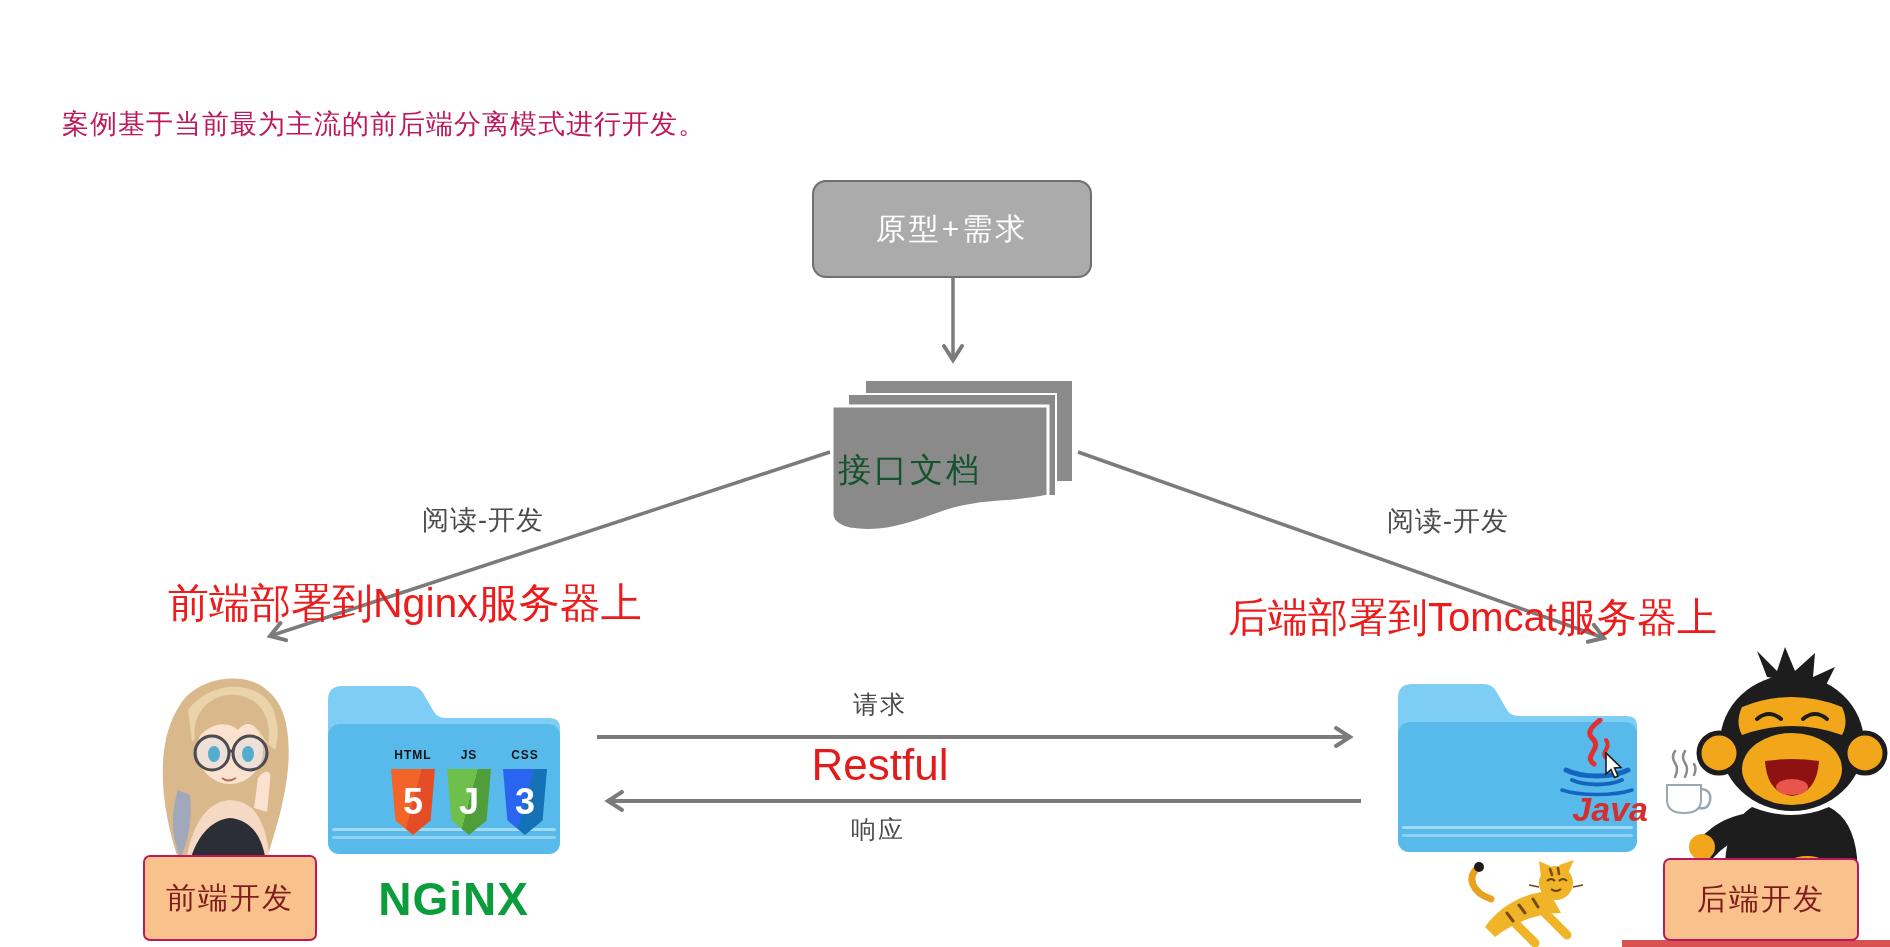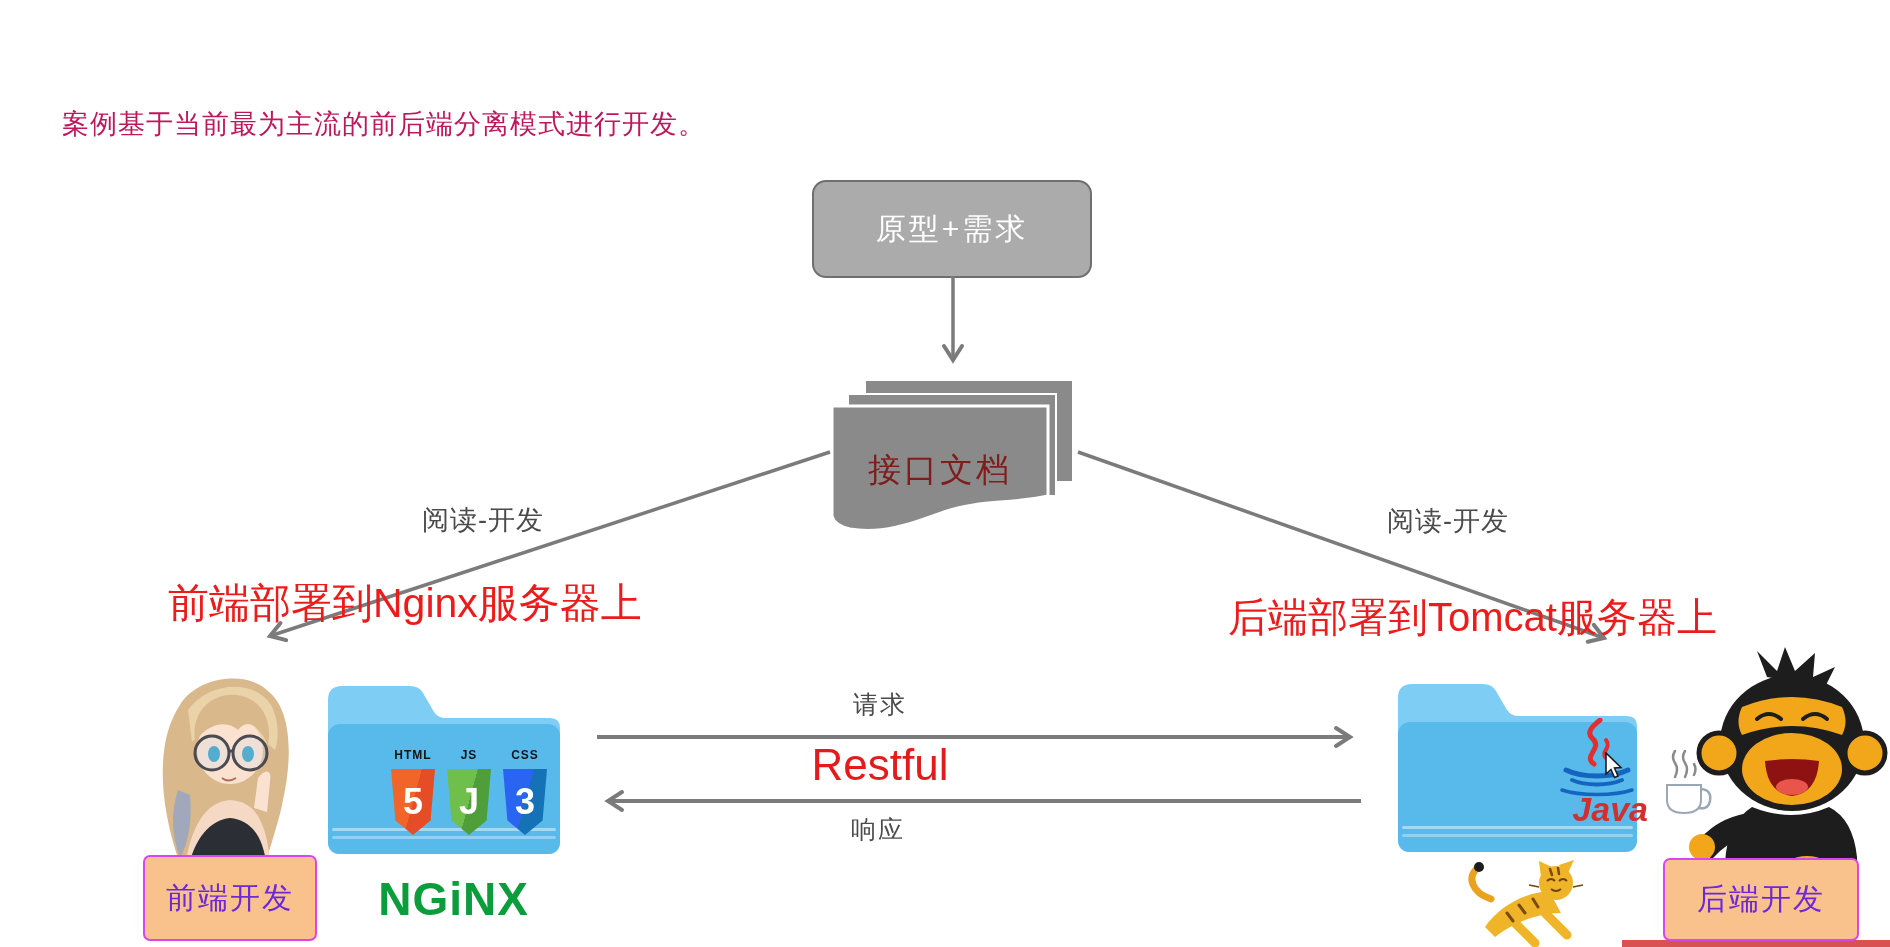--- a/index.html
+++ b/index.html
@@ -6,26 +6,26 @@
   #slide{position:relative;width:1890px;height:947px;background:#ffffff;overflow:hidden;
          font-family:"Liberation Sans","DejaVu Sans",sans-serif;}
   .abs{position:absolute;}
   .page-title{left:58px;top:4px;font-size:40px;font-weight:bold;color:#bc3a2a;letter-spacing:2px;}
   .page-subtitle{left:62px;top:106px;font-size:27px;color:#be185d;letter-spacing:1px;}
   .proto-box{left:812px;top:180px;width:276px;height:94px;background:#ababab;border:2px solid #6f6f6f;
              border-radius:14px;color:#fff;font-size:30px;letter-spacing:3px;display:flex;
              align-items:center;justify-content:center;}
   .doc-page{background:#8a8a8a;}
   .doc-page2{border:2px solid #ffffff;}
-  .doc-title{left:838px;top:448px;width:204px;text-align:center;color:#7f1d1d;font-size:33px;letter-spacing:3px;}
+  .doc-title{left:838px;top:448px;width:204px;text-align:left;color:#14532d;font-size:33px;letter-spacing:3px;}
   .edge-label{font-size:27px;color:#4b4b4b;letter-spacing:1px;width:190px;text-align:center;}
   .red-note{font-size:41px;color:#ec1c1c;white-space:nowrap;z-index:6;}
   .mid-label{font-size:25px;color:#4b4b4b;width:130px;text-align:center;letter-spacing:2px;}
   .protocol{left:735px;top:740px;width:290px;text-align:center;font-size:44px;color:#e31b1b;}
-  .role-box{background:#f9c28c;border:2px solid #d946ef;border-radius:7px;color:#6d28d9;
+  .role-box{background:#f9c28c;border:2px solid #be185d;border-radius:7px;color:#7f1d1d;
             display:flex;align-items:center;justify-content:center;letter-spacing:2px;}
   .nginx-logo{left:346px;top:872px;width:215px;text-align:center;font-size:46px;font-weight:800;
               color:#0b9c3c;letter-spacing:1px;}
   .tech-icon{position:absolute;top:748px;width:50px;text-align:center;z-index:4;}
   .tech-label{font-size:12px;font-weight:bold;color:#141414;letter-spacing:1px;margin-bottom:7px;
               font-family:"Liberation Sans",sans-serif;}
   .tech-shield{width:44px;height:66px;margin:0 auto;display:flex;align-items:center;justify-content:center;
                clip-path:polygon(0 0,100% 0,90% 78%,50% 100%,10% 78%);}
   .tech-shield span{color:#fff;font-size:36px;font-weight:bold;line-height:1;}
   .java-text{left:1548px;top:790px;width:100px;text-align:right;font-size:34px;font-weight:bold;

